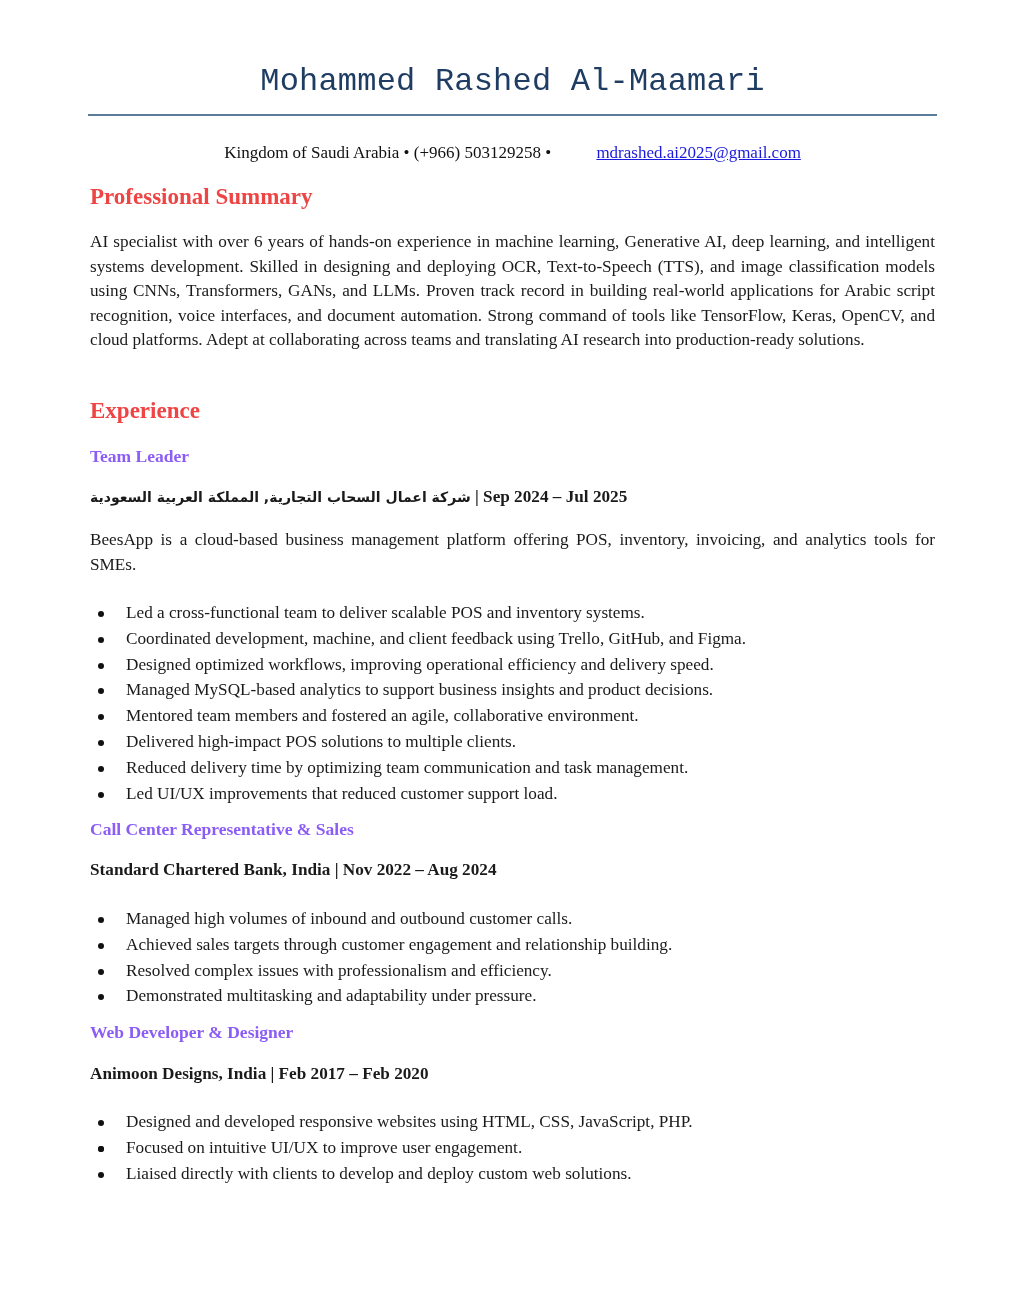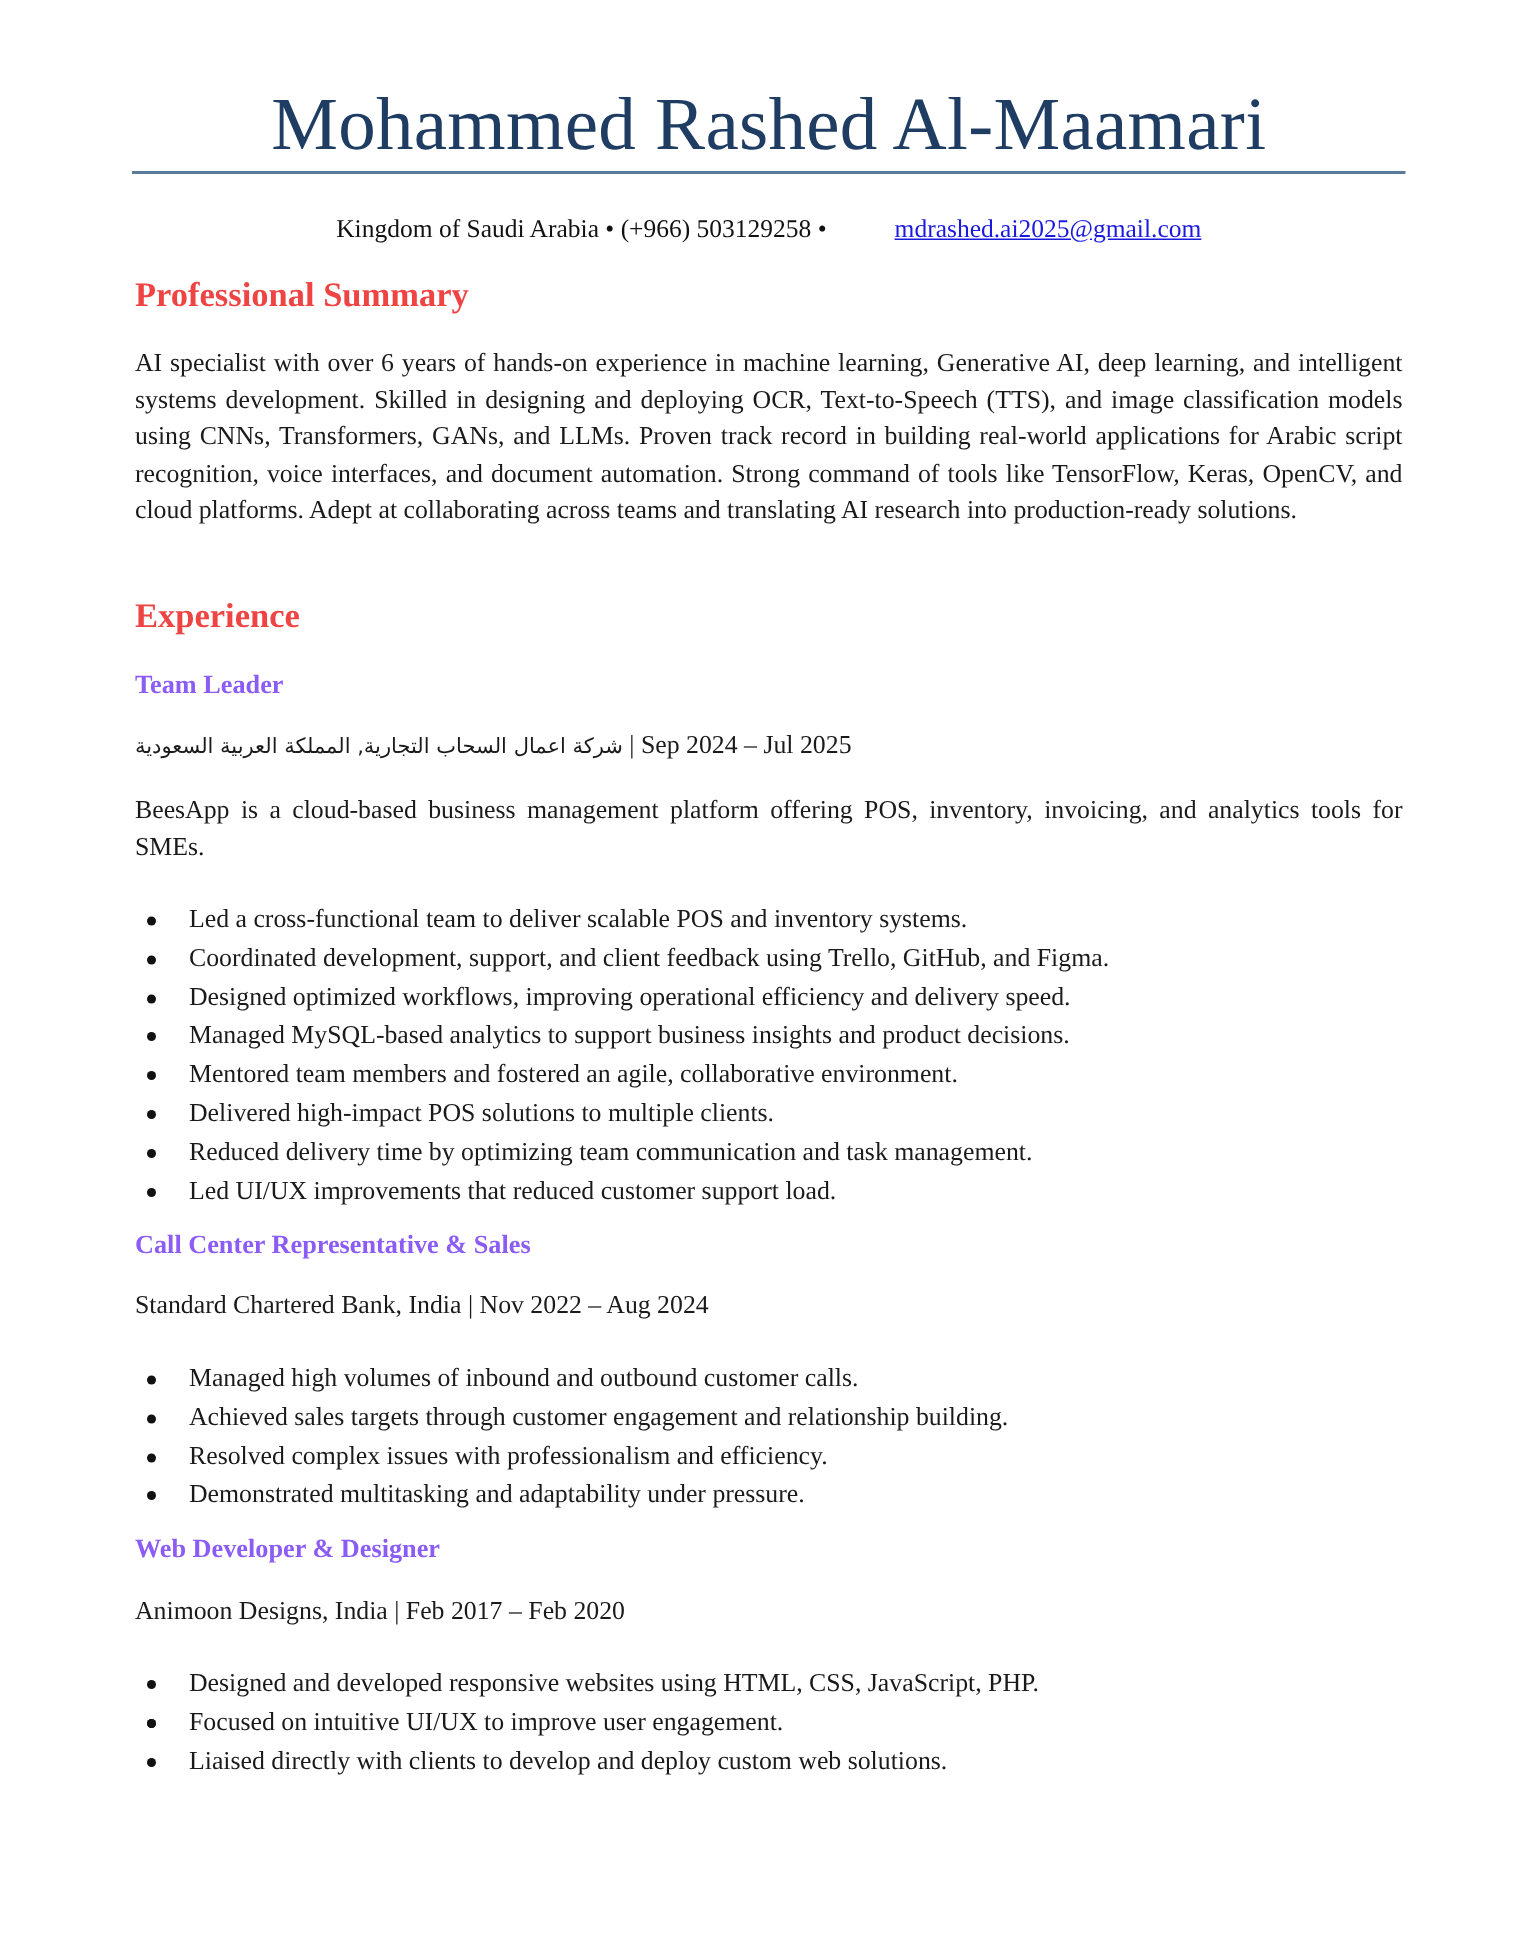--- a/index.html
+++ b/index.html
@@ -20,22 +20,22 @@
       left: 90px;
       top: 0;
       width: 845px;
     }
     .name {
       position: absolute;
       left: 0;
       top: 56px;
       width: 845px;
       text-align: center;
-      font-family: Liberation Serif, serif;
-      font-size: 50px;
+      font-family: Liberation Mono, monospace;
+      font-size: 32px;
       line-height: 52px;
       color: #1f3d63;
       letter-spacing: 0.2px;
     }
     .rule {
       position: absolute;
       left: -2px;
       top: 114px;
       width: 849px;
       height: 0;
@@ -81,20 +81,21 @@
       line-height: 22px;
       color: #8b5cf6;
     }
     .job-meta {
       position: absolute;
       left: 0;
       font-size: 17.2px;
       line-height: 22px;
       color: #1a1a1a;
       white-space: nowrap;
+      font-weight: bold;
     }
     .arabic {
       font-family: "DejaVu Sans", sans-serif;
       font-size: 14px;
       unicode-bidi: isolate;
     }
     ul.bullets {
       position: absolute;
       left: 0;
       margin: 6px;
@@ -142,21 +143,21 @@
   <div class="section-title" style="top:397px;">Experience</div>
 
   <div class="job-title" style="top:445px;">Team Leader</div>
   <div class="job-meta" style="top:486px;">
     <span class="arabic" dir="rtl">شركة اعمال السحاب التجارية, المملكة العربية السعودية</span>
     <span dir="ltr">| Sep 2024 – Jul 2025</span>
   </div>
   <div class="para" style="top:528px;">BeesApp is a cloud-based business management platform offering POS, inventory, invoicing, and analytics tools for SMEs.</div>
   <ul class="bullets" style="top:594px;">
     <li><span class="dot"></span><span>Led a cross-functional team to deliver scalable POS and inventory systems.</span></li>
-    <li><span class="dot"></span><span>Coordinated development, support, and client feedback using Trello, GitHub, and Figma.</span></li>
+    <li><span class="dot"></span><span>Coordinated development, machine, and client feedback using Trello, GitHub, and Figma.</span></li>
     <li><span class="dot"></span><span>Designed optimized workflows, improving operational efficiency and delivery speed.</span></li>
     <li><span class="dot"></span><span>Managed MySQL-based analytics to support business insights and product decisions.</span></li>
     <li><span class="dot"></span><span>Mentored team members and fostered an agile, collaborative environment.</span></li>
     <li><span class="dot"></span><span>Delivered high-impact POS solutions to multiple clients.</span></li>
     <li><span class="dot"></span><span>Reduced delivery time by optimizing team communication and task management.</span></li>
     <li><span class="dot"></span><span>Led UI/UX improvements that reduced customer support load.</span></li>
   </ul>
 
   <div class="job-title" style="top:818px;">Call Center Representative &amp; Sales</div>
   <div class="job-meta" style="top:859px;">Standard Chartered Bank, India | Nov 2022 – Aug 2024</div>

